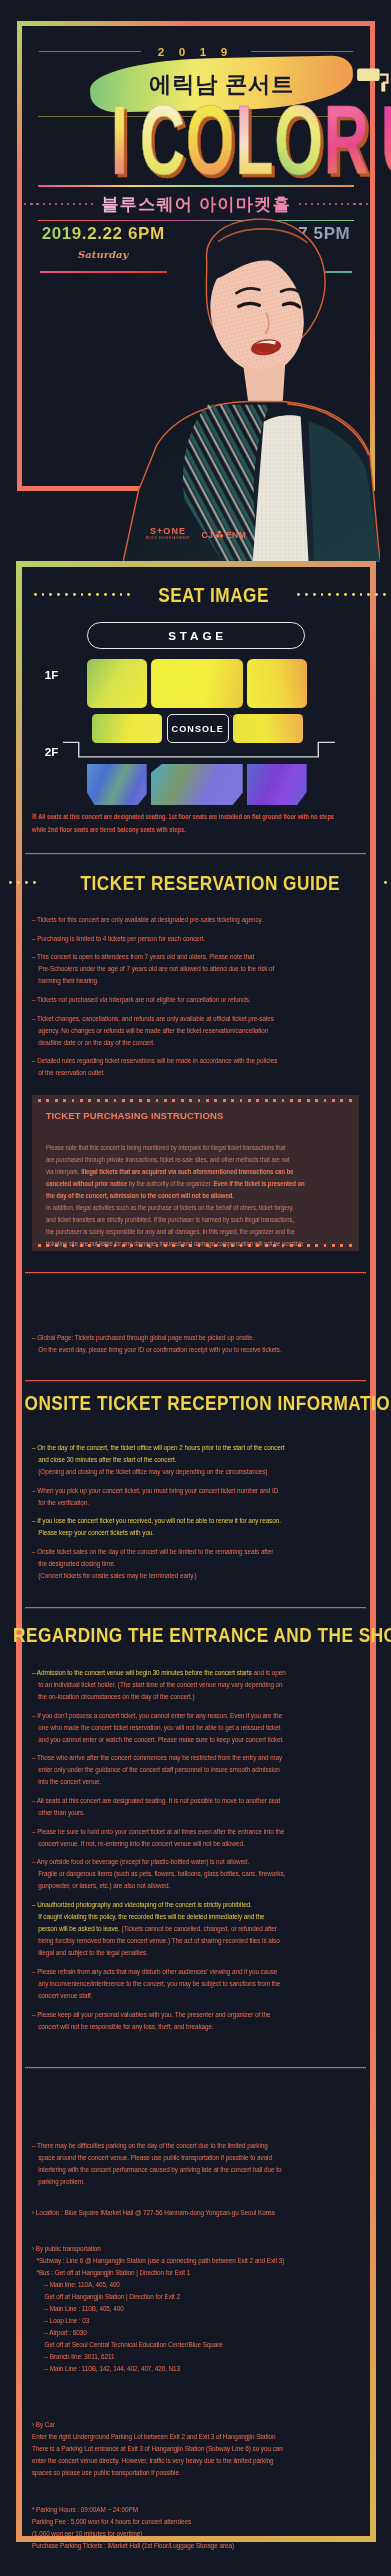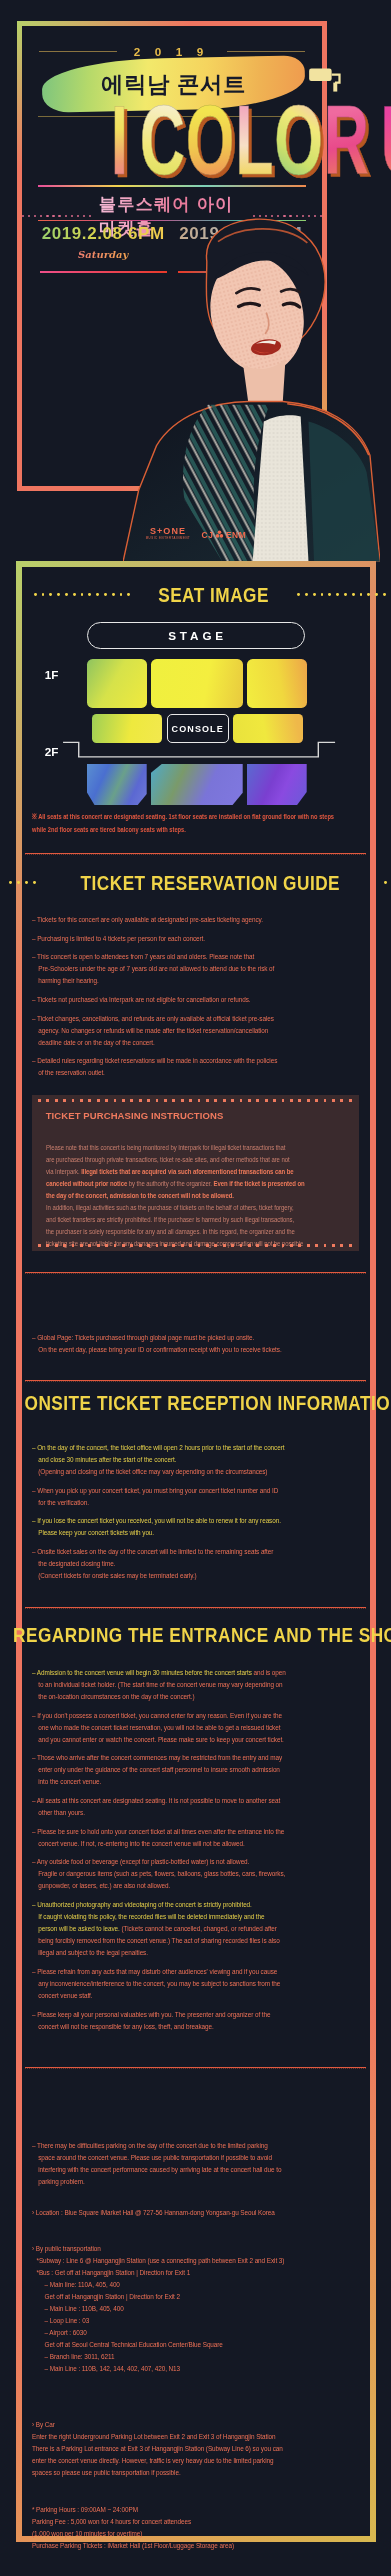--- a/index.html
+++ b/index.html
@@ -3,21 +3,21 @@
 <meta charset="utf-8">
 <style>
   html,body{margin:0;padding:0;background:#141824;width:392px;height:2576px;position:relative;
     font-family:"Liberation Sans",sans-serif;overflow:hidden}
   *{box-sizing:border-box}
   i{font-style:normal}
 
   
   .frame{position:absolute;border-style:solid;border-color:#ef7560;
     border-image:linear-gradient(140deg,#b9cf6a 0%,#ef7560 20%,#ef7560 76%,#d8b850 100%) 1}
-  #poster-frame{left:17px;top:21px;width:310px;height:470px;border-width:5px;z-index:1}
+  #poster-frame{left:17px;top:21px;width:358px;height:470px;border-width:5px;z-index:1}
   #info-frame{left:15.7px;top:561px;width:360px;height:1981px;border-width:6.7px;z-index:4}
 
   
   .year-row{position:absolute;top:19px;left:17px;right:17px;display:flex;align-items:center;gap:9px;z-index:2}
   .year-row .ln{flex:1;height:1.1px;background:#8a7340}
   .year{color:#e8bc4a;font-size:11.7px;font-weight:bold;letter-spacing:14.5px;text-indent:7.3px}
   .brush-row{position:absolute;top:31px;left:0;right:17px;display:flex;justify-content:flex-end;z-index:2}
   .brush-wrap{position:relative;width:263px;height:54px}
   .brush{position:absolute;inset:1.1px 0;background:linear-gradient(95deg,#7cc47e 0%,#b5d96a 18%,#f2e96b 40%,#f5d45e 62%,#efb353 82%,#ef9a4e 100%);
     border-radius:46% 8% 42% 10%/55% 30% 60% 35%;transform:rotate(-1.2deg)}
@@ -188,21 +188,21 @@
         <i></i>
         <i></i>
         <i></i>
         <i></i>
       </span>
   </div>
   <div class="div-b"></div>
 
   <div class="dates">
     <div class="date-col lft">
-      <div class="date">2019.2.08 6PM</div>
+      <div class="date">2019.2.22 6PM</div>
       <div class="day">Saturday</div>
       <div class="date-underline"></div>
     </div>
     <div class="date-col rgt">
       <div class="date">2019.2.17 5PM</div>
       <div class="day">Sunday</div>
       <div class="date-underline"></div>
     </div>
   </div>
 </div>

